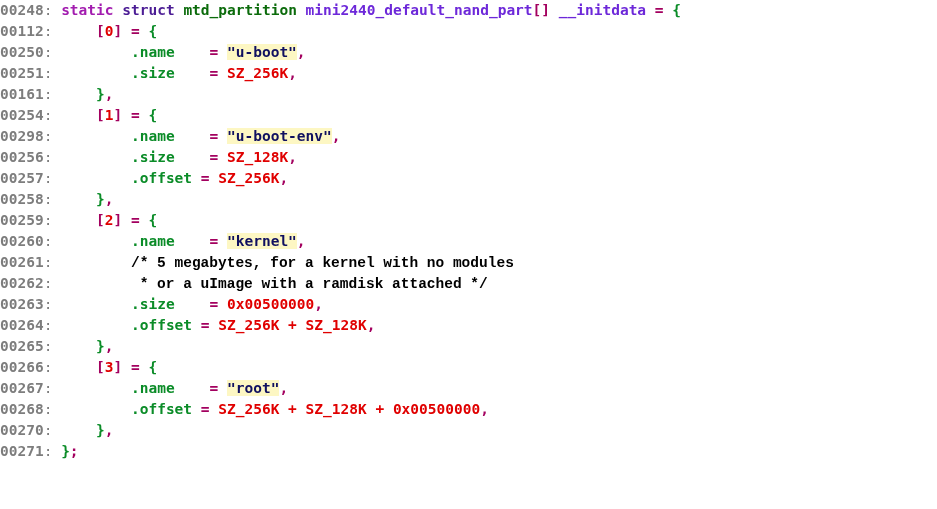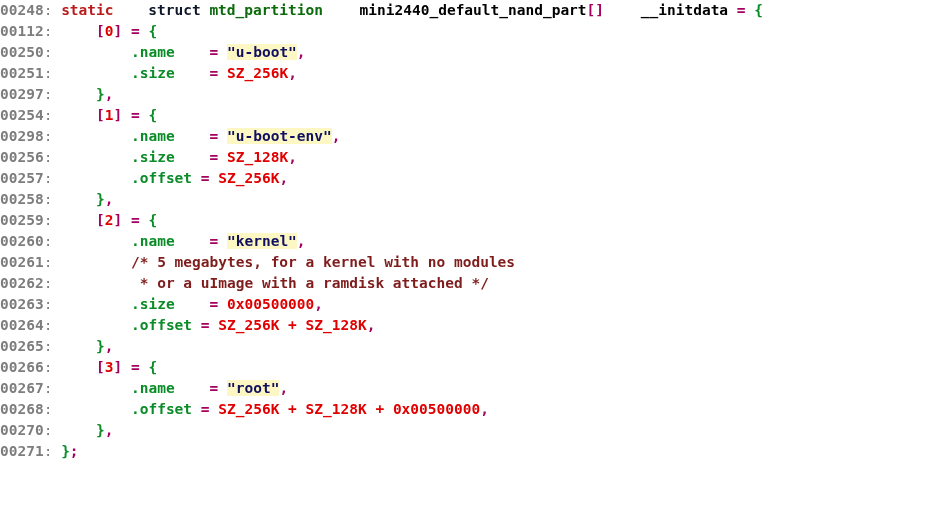--- a/index.html
+++ b/index.html
@@ -31,51 +31,51 @@
     letter-spacing: 0px;
   }
   .ln {
     color: #7d7d7d;
     font-weight: bold;
   }
   .gut {
     color: #7d7d7d;
   }
   
-  .kw      { color: #b91c1c; font-weight: bold; }   
-  .kw2     { color: #0f172a; font-weight: bold; margin-left: 26px; }   
+  .kw      { color: #a21caf; font-weight: bold; }   
+  .kw2     { color: #4c1d95; font-weight: bold; }   
   .type    { color: #0b6b0b; font-weight: bold; }   
-  .ident   { color: #000000; font-weight: bold; margin-left: 28px; }   
+  .ident   { color: #6d28d9; font-weight: bold; }   
   .member  { color: #0b8c28; font-weight: bold; }   
   .op      { color: #a3005f; font-weight: bold; }   
   .num     { color: #e00000; font-weight: bold; }   
   .brace   { color: #0b8c28; font-weight: bold; }   
   .str     { color: #101060; font-weight: bold; background: #fdf7c3; }
-  .cmt     { color: #7f1d1d; font-weight: bold; }
+  .cmt     { color: #000000; font-weight: bold; font-family: Liberation Mono, monospace; }
   .plain   { color: #202020; }
 
   .caret {
     display: inline-block;
     width: 0;
     border-left: 1.5px solid #000000;
     height: 16px;
     vertical-align: -3px;
     margin-left: 0px;
   }
 </style>
 </head>
 <body>
 
 <div id="code-viewer">
   <div id="code-lines">
       <div class="code-line"><span class="ln">00248</span><span class="gut">: </span><span class="kw">static</span><span class="plain"> </span><span class="kw2">struct</span><span class="plain"> </span><span class="type">mtd_partition</span><span class="plain"> </span><span class="ident">mini2440_default_nand_part</span><span class="op">[]</span><span class="plain"> </span><span class="ident">__initdata</span><span class="plain"> </span><span class="op">=</span><span class="plain"> </span><span class="brace">{</span></div>
       <div class="code-line"><span class="ln">00112</span><span class="gut">: </span><span class="plain">    </span><span class="op">[</span><span class="num">0</span><span class="op">]</span><span class="plain"> </span><span class="op">=</span><span class="plain"> </span><span class="brace">{</span></div>
       <div class="code-line"><span class="ln">00250</span><span class="gut">: </span><span class="plain">        </span><span class="member">.name</span><span class="plain">    </span><span class="op">=</span><span class="plain"> </span><span class="str">"u-boot"</span><span class="op">,</span></div>
       <div class="code-line"><span class="ln">00251</span><span class="gut">: </span><span class="plain">        </span><span class="member">.size</span><span class="plain">    </span><span class="op">=</span><span class="plain"> </span><span class="num">SZ_256K</span><span class="op">,</span></div>
-      <div class="code-line"><span class="ln">00297</span><span class="gut">: </span><span class="plain">    </span><span class="brace">}</span><span class="op">,</span></div>
+      <div class="code-line"><span class="ln">00161</span><span class="gut">: </span><span class="plain">    </span><span class="brace">}</span><span class="op">,</span></div>
       <div class="code-line"><span class="ln">00254</span><span class="gut">: </span><span class="plain">    </span><span class="op">[</span><span class="num">1</span><span class="op">]</span><span class="plain"> </span><span class="op">=</span><span class="plain"> </span><span class="brace">{</span></div>
       <div class="code-line"><span class="ln">00298</span><span class="gut">: </span><span class="plain">        </span><span class="member">.name</span><span class="plain">    </span><span class="op">=</span><span class="plain"> </span><span class="str">"u-boot-env"</span><span class="op">,</span></div>
       <div class="code-line"><span class="ln">00256</span><span class="gut">: </span><span class="plain">        </span><span class="member">.size</span><span class="plain">    </span><span class="op">=</span><span class="plain"> </span><span class="num">SZ_128K</span><span class="op">,</span></div>
       <div class="code-line"><span class="ln">00257</span><span class="gut">: </span><span class="plain">        </span><span class="member">.offset</span><span class="plain"> </span><span class="op">=</span><span class="plain"> </span><span class="num">SZ_256K</span><span class="op">,</span></div>
       <div class="code-line"><span class="ln">00258</span><span class="gut">: </span><span class="plain">    </span><span class="brace">}</span><span class="op">,</span></div>
       <div class="code-line"><span class="ln">00259</span><span class="gut">: </span><span class="plain">    </span><span class="op">[</span><span class="num">2</span><span class="op">]</span><span class="plain"> </span><span class="op">=</span><span class="plain"> </span><span class="brace">{</span></div>
       <div class="code-line"><span class="ln">00260</span><span class="gut">: </span><span class="plain">        </span><span class="member">.name</span><span class="plain">    </span><span class="op">=</span><span class="plain"> </span><span class="str">"kernel"</span><span class="op">,</span></div>
       <div class="code-line"><span class="ln">00261</span><span class="gut">: </span><span class="plain">        </span><span class="cmt">/* 5 megabytes, for a kernel with no modules</span></div>
       <div class="code-line"><span class="ln">00262</span><span class="gut">: </span><span class="plain">         </span><span class="cmt">* or a uImage with a ramdisk attached */</span></div>
       <div class="code-line"><span class="ln">00263</span><span class="gut">: </span><span class="plain">        </span><span class="member">.size</span><span class="plain">    </span><span class="op">=</span><span class="plain"> </span><span class="num">0x00500000</span><span class="op">,</span></div>

